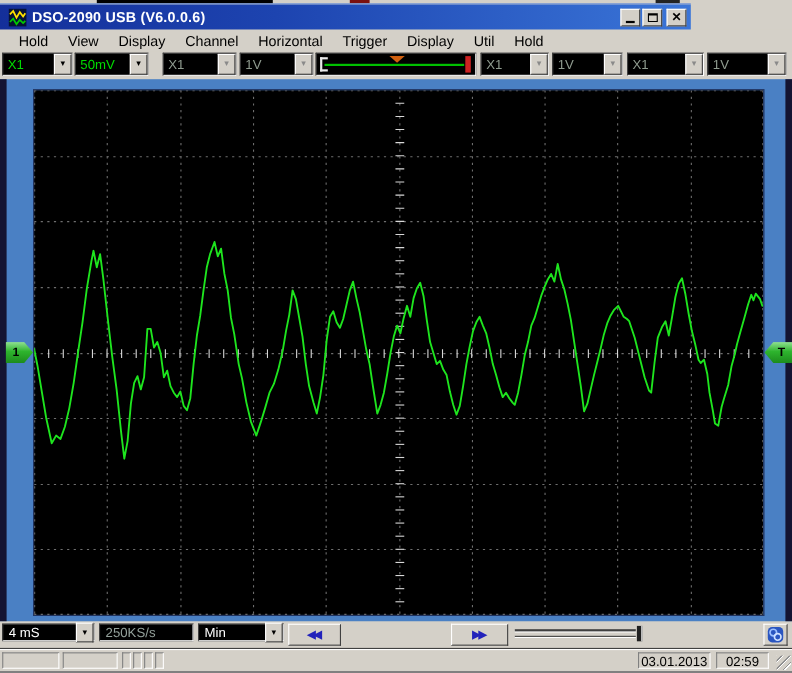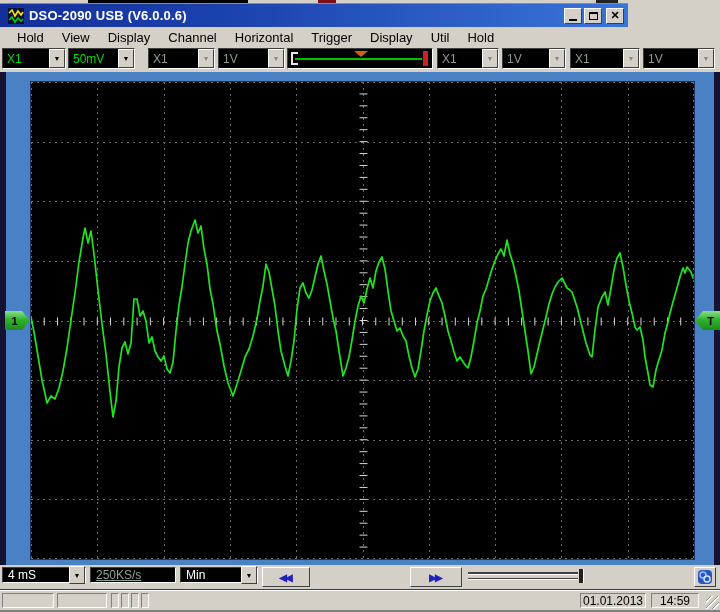--- a/index.html
+++ b/index.html
@@ -88,21 +88,21 @@
   .marker.right{left:695px;clip-path:polygon(100% 0,32% 0,0 50%,32% 100%,100% 100%);padding-left:6px;box-sizing:border-box;}
   
   .controlbar{position:absolute;left:0;top:565px;width:720px;height:24px;background:#d4d0c8;border-bottom:1px solid #404040;}
   .cpanel{
     position:absolute;top:2px;height:16px;background:#000;box-sizing:border-box;
     border-top:1px solid #404040;border-left:1px solid #404040;
     border-bottom:1px solid #fff;border-right:1px solid #fff;
     display:flex;align-items:center;
   }
   .cpanel .val{flex:1;padding-left:5px;font-size:12px;color:#fff;}
-  .cpanel .val.dim{color:#93a09a;text-decoration:underline;}
+  .cpanel .val.dim{color:#93a09a;}
   .cpanel .val.center{text-align:center;padding-left:0;}
   .cbtn{
     position:absolute;top:2px;height:20px;background:#d4d0c8;box-sizing:border-box;
     border-top:1px solid #fff;border-left:1px solid #fff;
     border-right:1px solid #404040;border-bottom:1px solid #404040;
     display:flex;align-items:center;justify-content:center;
     color:#2222bb;font-size:10px;letter-spacing:-2px;font-weight:bold;padding-right:2px;
   }
   .bslider{position:absolute;top:4px;height:16px;}
   .bslider .l1{position:absolute;left:0;right:6px;top:3px;height:2px;background:#404040;box-shadow:0 1px 0 #fff;}
@@ -366,22 +366,22 @@
   </div>
 
   <div class="statusbar">
     <div class="spanel" style="left:2px;width:52px;"></div>
     <div class="spanel" style="left:57px;width:50px;"></div>
     <div class="spanel" style="left:111px;width:8px;"></div>
     <div class="spanel" style="left:121px;width:8px;"></div>
     <div class="spanel" style="left:131px;width:8px;"></div>
     <div class="spanel" style="left:141px;width:8px;"></div>
     <div class="spanel" style="left:580px;width:66px;">
-      <span>01.01.2013</span>
+      <span>03.01.2013</span>
     </div>
     <div class="spanel" style="left:651px;width:48px;">
-      <span>14:59</span>
+      <span>02:59</span>
     </div>
     <div class="grip"></div>
   </div>
   <div class="bottom-edge"></div>
 
 </div>
 
 </body></html>

